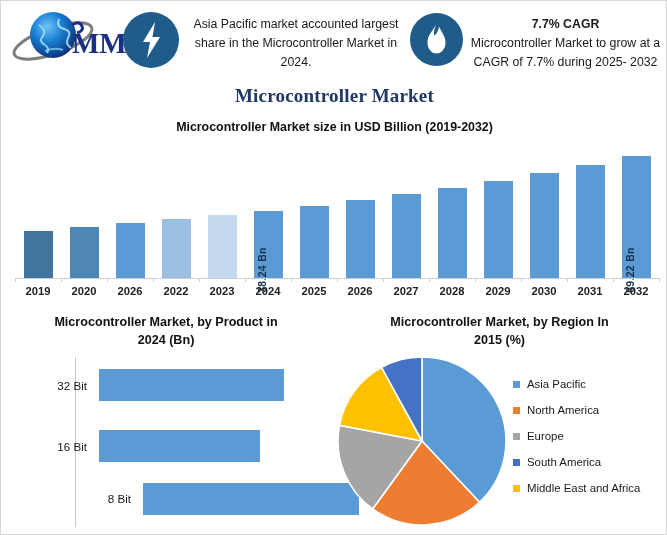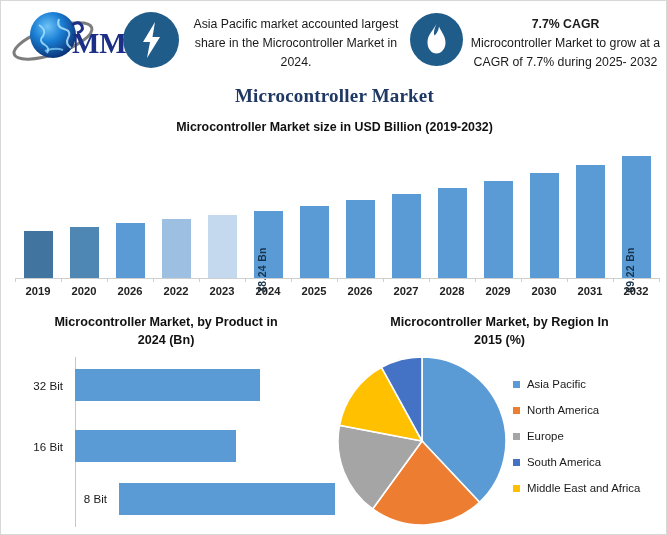--- a/index.html
+++ b/index.html
@@ -163,20 +163,21 @@
     left: 68px; top: 44px;
     width: 1px; height: 170px;
     background: #c8c8c8;
   }
   .hbar-row {
     position: absolute;
     left: 0;
     height: 32px;
     display: flex;
     align-items: center;
+    padding-left: 24px;
   }
   .hbar {
     height: 32px;
     background: #5B9BD5;
   }
   .hbar-label {
     position: absolute;
     right: 252px;
     width: 60px;
     text-align: right;

